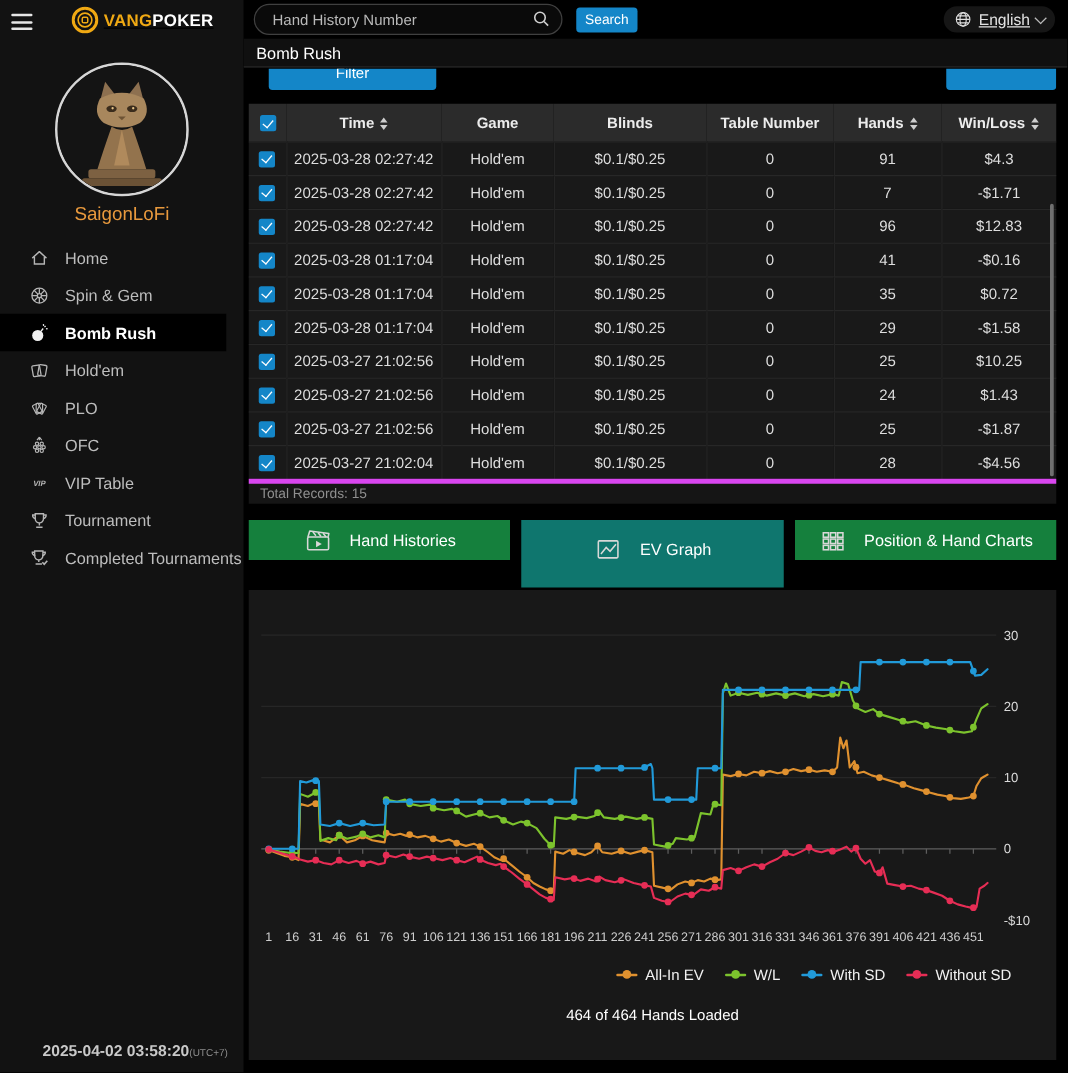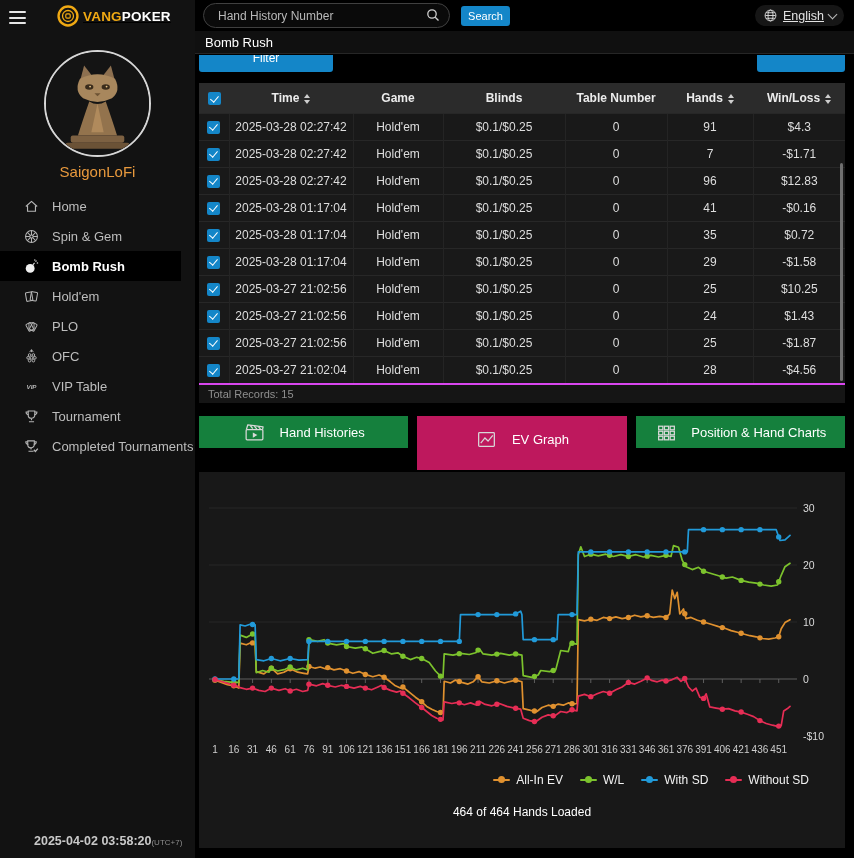--- a/index.html
+++ b/index.html
@@ -49,51 +49,51 @@
   .lang .globe { width:15px; height:15px; color:#dedede; }
   .chev { width:7px; height:7px; border-right:1.4px solid #bbb; border-bottom:1.4px solid #bbb;
     transform:rotate(45deg); margin-top:-3px; }
 
   .page-title { height:23px; background:#101010; border-bottom:1px solid #262626;
     display:flex; align-items:center; padding-left:10px; color:#fff; font-size:13px; }
 
   .content { position:absolute; left:4px; top:55px; width:646px; }
 
   .btn-row { position:relative; height:17px; overflow:hidden; }
-  .filter-btn { position:absolute; left:0; top:-11px; width:134px; height:28px; background:#1486c8;
+  .filter-btn { position:absolute; left:16px; top:-11px; width:134px; height:28px; background:#1486c8;
     color:#fff; font-size:12px; border:none; border-radius:3px; display:flex; align-items:center;
     justify-content:center; cursor:pointer; font-family:"Liberation Sans", sans-serif; }
   .action-btn { position:absolute; right:0; top:-11px; width:88px; height:28px; background:#1486c8;
     border:none; border-radius:3px; cursor:pointer; }
 
   .table-wrap { position:relative; margin-top:11px; }
   table { width:646px; border-collapse:collapse; table-layout:fixed; }
   th { height:30px; background:#2b2b2b; color:#ececec; font-size:12px; font-weight:bold; }
   td { height:27px; background:#191919; color:#dedede; font-size:12px; text-align:center;
     border-top:1px solid #272727; border-left:1px solid #242424; }
   td:first-child { border-left:none; }
   .cb { width:13px; height:13px; background:#1486c8; border-radius:2px; display:inline-block;
     position:relative; vertical-align:middle; cursor:pointer; }
   .cb::after { content:""; position:absolute; left:4.2px; top:1.6px; width:3.5px; height:7px;
     border:solid #fff; border-width:0 1.6px 1.6px 0; transform:rotate(40deg); }
   .sort { display:inline-flex; flex-direction:column; gap:2px; margin-left:5px; vertical-align:middle; }
   .sort i { width:0; height:0; border-left:3.5px solid transparent; border-right:3.5px solid transparent; }
   .sort .up { border-bottom:4px solid #cfcfcf; }
   .sort .dn { border-top:4px solid #cfcfcf; }
-  .total-bar { height:20px; background:#151515; border-top:2px solid #d946ef; color:#8f8f8f;
+  .total-bar { height:20px; background:#151515; border-top:4px solid #d946ef; color:#8f8f8f;
     font-size:11px; display:flex; align-items:center; padding-left:9px; }
   .scroll-thumb { position:absolute; right:2px; top:80px; width:3px; height:218px;
     background:#6f6f6f; border-radius:2px; cursor:grab; }
 
   .tabs { margin-top:13px; display:flex; gap:9px; height:46px; align-items:flex-start; }
   .tab { flex:1; height:32px; background:#15803d; display:flex; align-items:center;
     justify-content:center; gap:13px; color:#fff; font-size:13px; cursor:pointer; position:relative; }
   .tab .tab-ic { width:24px; height:24px; color:#d8d8d8; display:flex; align-items:center; justify-content:center; }
   .tab .tab-ic svg { width:23px; height:23px; }
-  .tab.active { height:54px; padding-bottom:8px; background:#be185d; z-index:2;text-align:right; }
+  .tab.active { height:54px; padding-bottom:8px; background:#0f766e; z-index:2;text-align:right; }
 
   .chart-panel { margin-top:8px; background:#181818; height:376px; position:relative; z-index:1; }
   .chart-svg { display:block; margin-top:10px; }
   .legend { display:flex; justify-content:flex-end; align-items:center; gap:17px;
     padding-right:36px; margin-top:6px; height:20px; }
   .legend-item { display:flex; align-items:center; gap:6px; color:#f2f2f2; font-size:12px; }
   .lline { width:17px; height:2px; position:relative; border-radius:1px; }
   .ldot { position:absolute; left:5px; top:-2.6px; width:7px; height:7px; border-radius:50%; }
   .chart-footer { margin-top:15px; text-align:center; color:#fff; font-size:12px; }
 </style>

